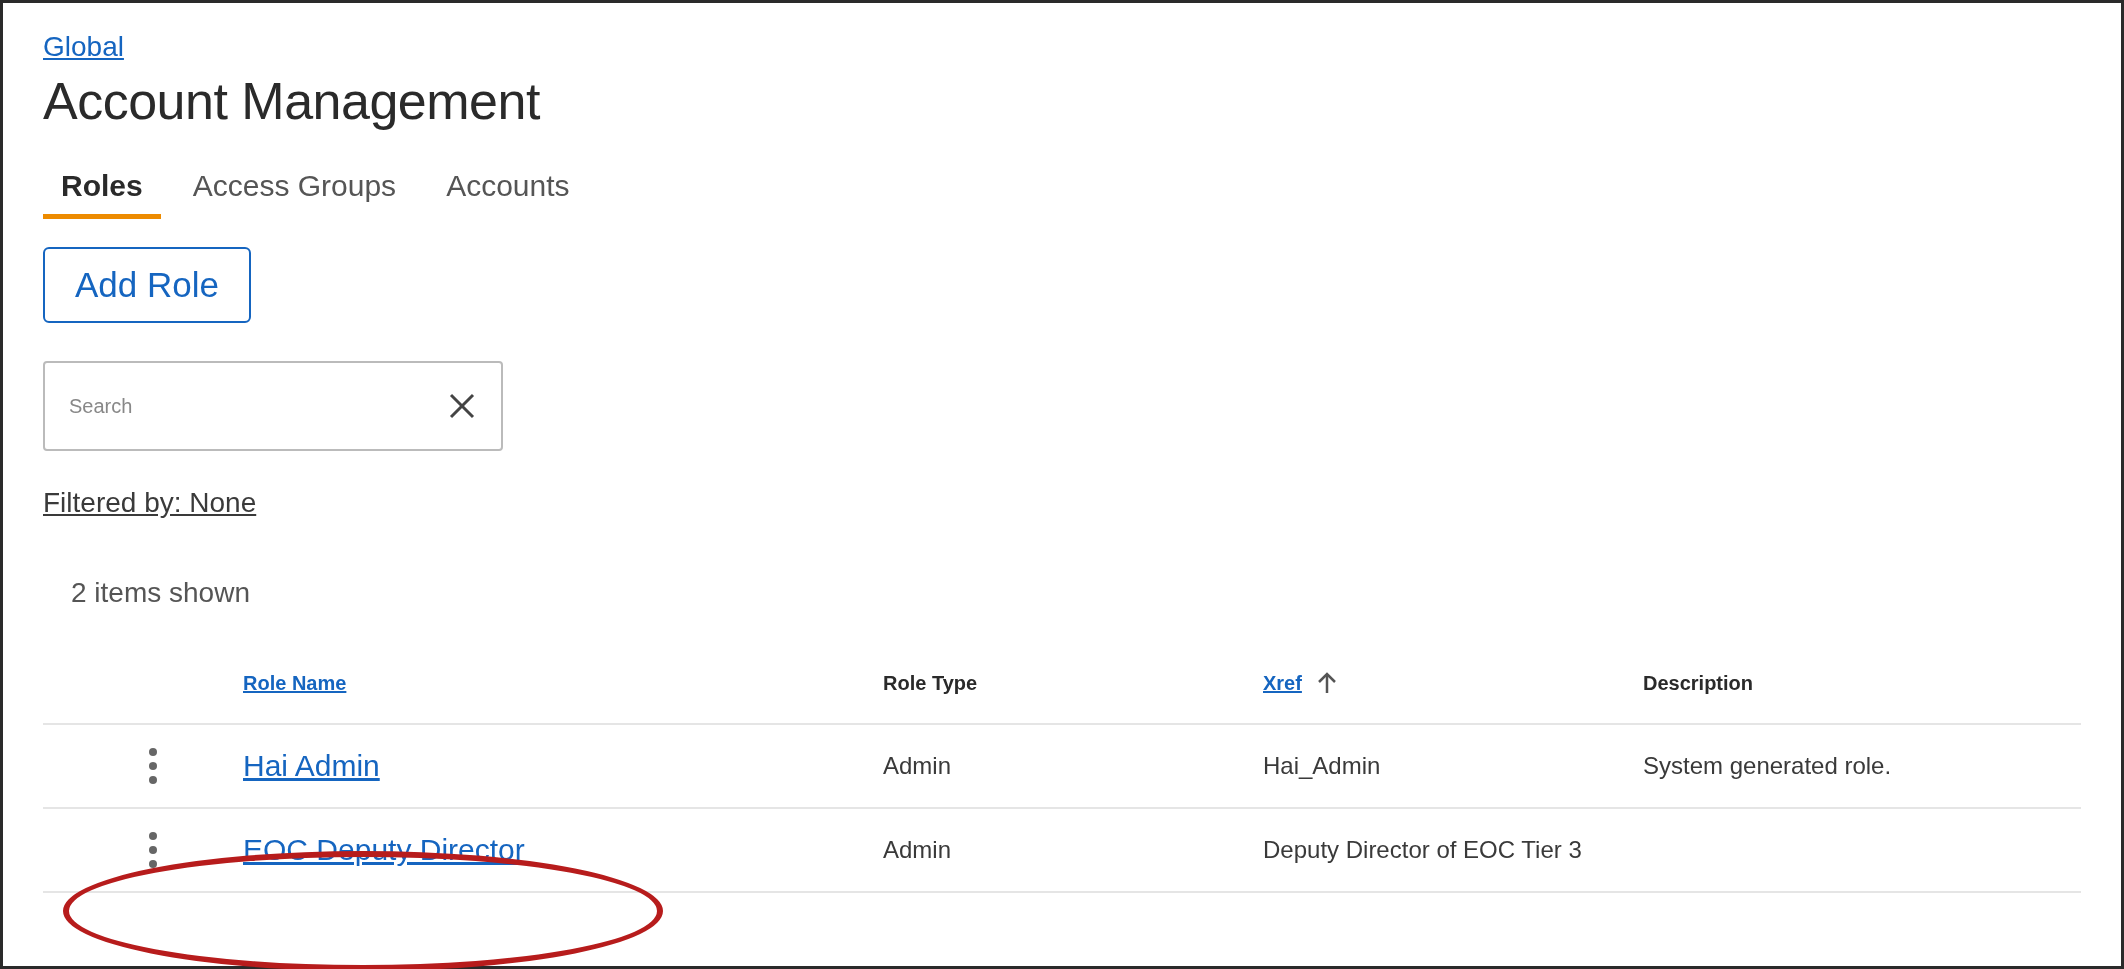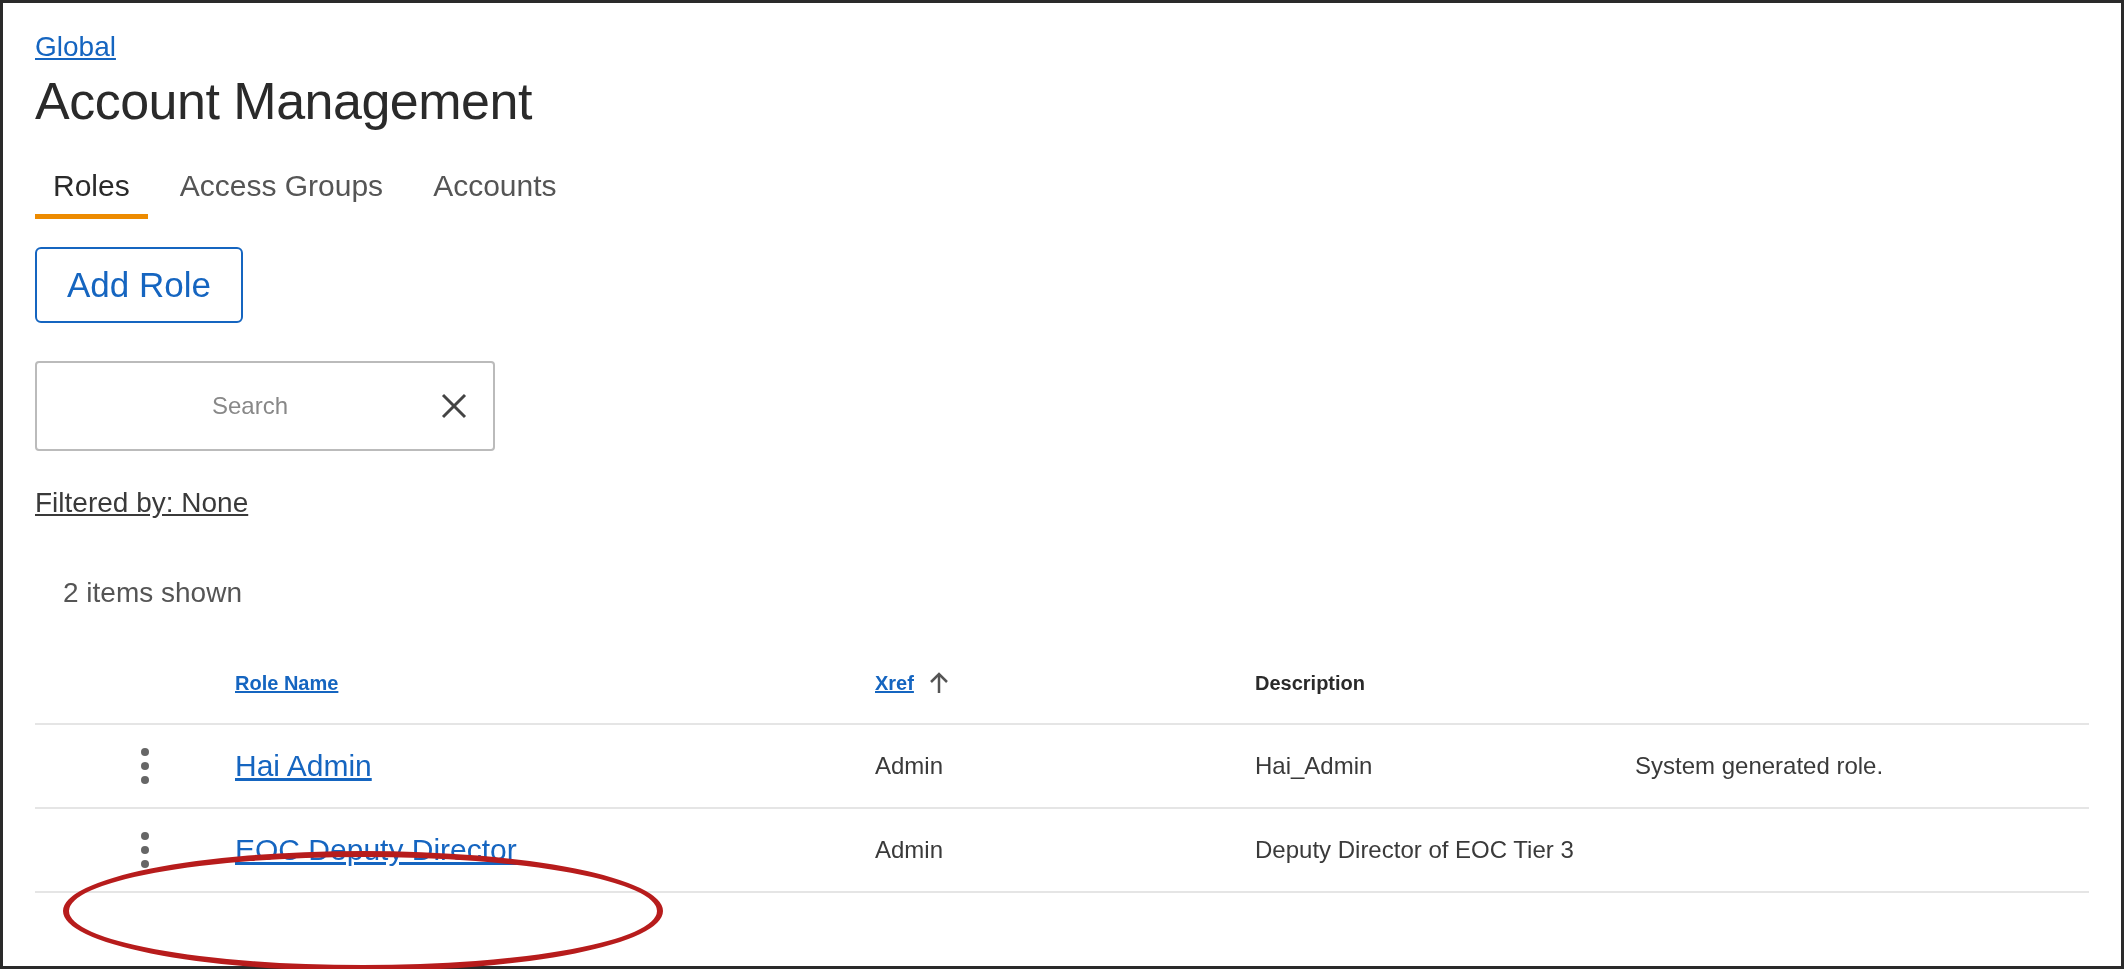--- a/index.html
+++ b/index.html
@@ -8,21 +8,21 @@
       background: #fff;
       color: #2a2a2a;
       width: 2124px;
       height: 969px;
       position: relative;
     }
     .frame {
       border: 3px solid #2a2a2a;
       width: 2124px;
       height: 969px;
-      padding: 28px 32px;
+      padding: 28px 40px;
       background: #fff;
       position: relative;
     }
     .breadcrumb {
       color: #1565c0;
       text-decoration: underline;
       font-size: 28px;
       cursor: pointer;
       display: inline-block;
     }
@@ -42,21 +42,21 @@
     .tab {
       font-size: 30px;
       color: #555;
       cursor: pointer;
       padding-bottom: 14px;
       position: relative;
       font-weight: 400;
     }
     .tab.active {
       color: #2a2a2a;
-      font-weight: 400;
+      font-weight: 700;
     }
     .tab.active::after {
       content: "";
       position: absolute;
       left: -18px;
       right: -18px;
       bottom: -2px;
       height: 5px;
       background: #ed8b00;
     }
@@ -78,25 +78,24 @@
       border: 2px solid #bbb;
       border-radius: 4px;
       width: 460px;
       height: 90px;
       padding: 0 24px;
       justify-content: space-between;
     }
     .search-input {
       border: none;
       outline: none;
-      font-size: 24px;
+      font-size: 20px;
       color: #be185d;
       flex: 1;
       background: transparent;
-      text-align: center;
     }
     .search-input::placeholder { color: #888; }
     .x-icon {
       font-size: 38px;
       color: #444;
       cursor: pointer;
       line-height: 1;
       stroke: #444;
       stroke-width: 3;
     }
@@ -203,20 +202,21 @@
   </div>
 
   <div class="filter-text">Filtered by: None</div>
 
   <div class="items-shown">2 items shown</div>
 
   <div class="table">
     <div class="thead">
       <div></div>
       <div class="th link">Role Name</div>
+      <div class="th">Role Type</div>
       <div class="th link sort-wrap">
         <span>Xref</span>
         <svg class="sort-arrow" width="22" height="24" viewBox="0 0 22 24">
           <line x1="11" y1="22" x2="11" y2="3"></line>
           <polyline points="3,11 11,3 19,11"></polyline>
         </svg>
       </div>
       <div class="th">Description</div>
     </div>
 

